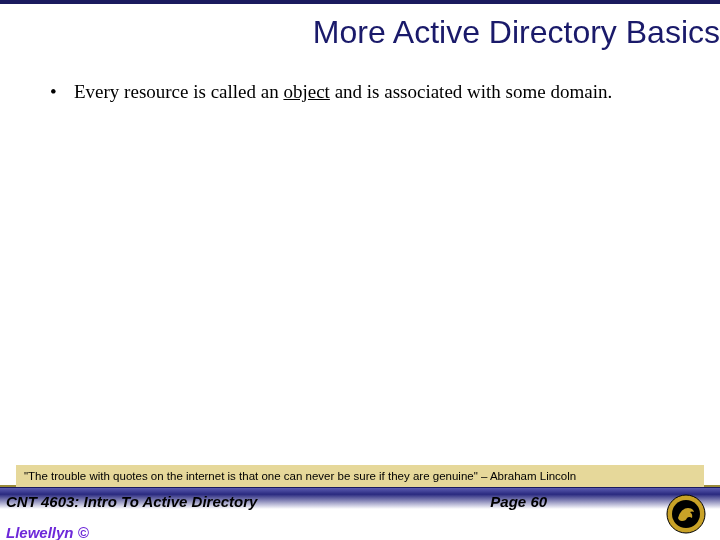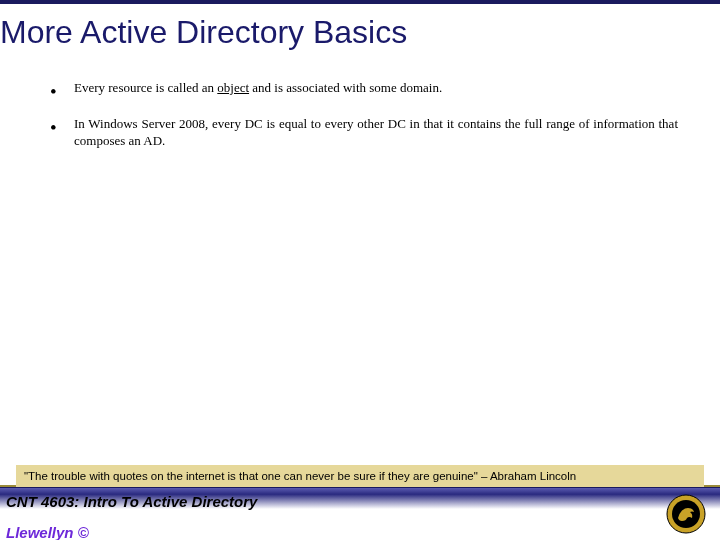--- a/index.html
+++ b/index.html
@@ -18,37 +18,37 @@
   .top-border {
     position: absolute;
     top: 0; left: 0; right: 0;
     height: 4px;
     background: #1a1a5e;
   }
   .title {
     position: absolute;
     top: 14px;
     left: 0; right: 0;
-    text-align: left;
+    text-align: right;
     font-family: Arial, Helvetica, sans-serif;
     font-size: 32px;
     color: #1a1a6a;
     font-weight: 400;
   }
   .content {
     position: absolute;
     top: 80px;
     left: 48px;
     right: 42px;
   }
   ul { list-style: none; }
   li.bullet {
     position: relative;
     padding-left: 26px;
-    font-size: 13px;
+    font-size: 19px;
     line-height: 1.25;
     color: #000;
     margin-bottom: 20px;
     text-align: justify;
   }
   li.bullet::before {
     content: "•";
     position: absolute;
     left: 2px;
     top: 0;
@@ -128,34 +128,32 @@
 <div class="slide">
   <div class="top-border"></div>
 
   <h1 class="title">More Active Directory Basics</h1>
 
   <div class="content">
     <ul>
       <li class="bullet">
         <span>Every resource is called an </span><span class="u">object</span><span> and is associated with some domain.</span>
       </li>
-      <li class="bullet">
-        <span>In Windows Server 2008, every DC is equal to every other DC in that it contains the full range of information that composes an AD.</span>
-      </li>
     </ul>
   </div>
 
   <div class="footer-line"></div>
   <div class="quote-bar">
     <span>"The trouble with quotes on the internet is that one can never be sure if they are genuine" – Abraham Lincoln</span>
   </div>
   <div class="footer-gradient"></div>
 
   <div class="footer">
     <div class="course">CNT 4603: Intro To Active Directory</div>
+    <div class="page">Page 60</div>
   </div>
   <div class="copyright-row">Llewellyn ©</div>
 
   <div class="logo">
     <svg viewBox="0 0 40 40">
       <circle cx="20" cy="20" r="19" fill="#c9a227" stroke="#000" stroke-width="1"></circle>
       <circle cx="20" cy="20" r="14" fill="#000"></circle>
       <path d="M12 24 q3 -10 10 -10 q5 0 6 4 q-2 -1 -4 0 q3 2 2 6 q-3 -2 -5 0 q-1 3 -5 3 q-3 0 -4 -3 z" fill="#c9a227"></path>
     </svg>
   </div>

